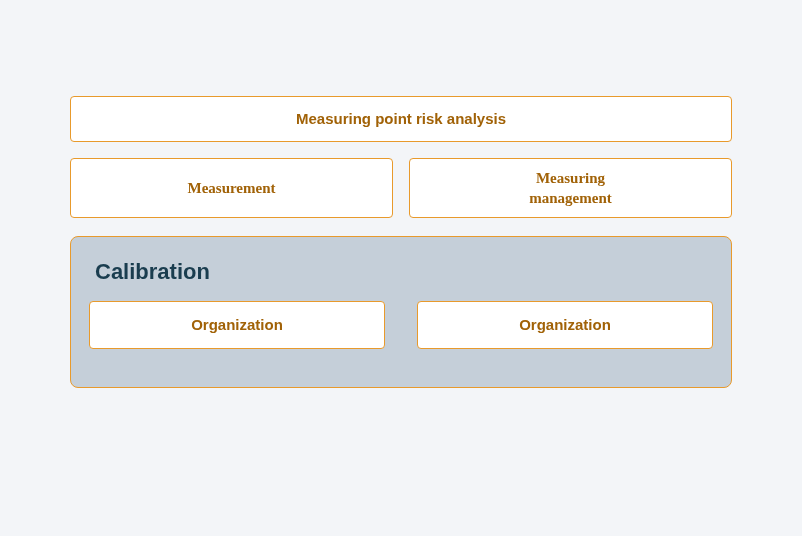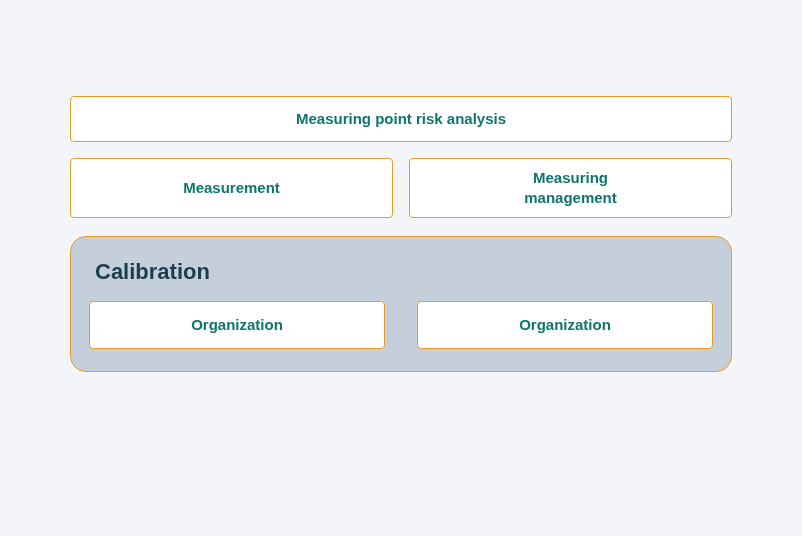--- a/index.html
+++ b/index.html
@@ -20,43 +20,44 @@
     gap: 16px;
   }
   .box {
     background: #ffffff;
     border: 1px solid #e89a2c;
     border-radius: 4px;
     display: flex;
     align-items: center;
     justify-content: center;
     text-align: center;
-    color: #0f766e;
+    color: #a16207;
     font-size: 15px;
     font-weight: 600;
     line-height: 1.35;
     padding: 12px 10px;
   }
   .top-box {
     width: 100%;
     height: 46px;
   }
   .row {
     display: flex;
     gap: 16px;
+    font-family: Liberation Serif, serif;
   }
   .row .box {
     flex: 1;
     height: 60px;
   }
   .calibration-panel {
     background: #c5cfd9;
     border: 1px solid #e89a2c;
-    border-radius: 16px;
-    padding: 18px 18px 22px 18px;
+    border-radius: 8px;
+    padding: 18px 18px 38px 18px;
     margin-top: 2px;
   }
   .calibration-title {
     color: #1a3d4f;
     font-size: 22px;
     font-weight: 700;
     margin: 4px 0 16px 6px;
   }
   .calibration-row {
     display: flex;

